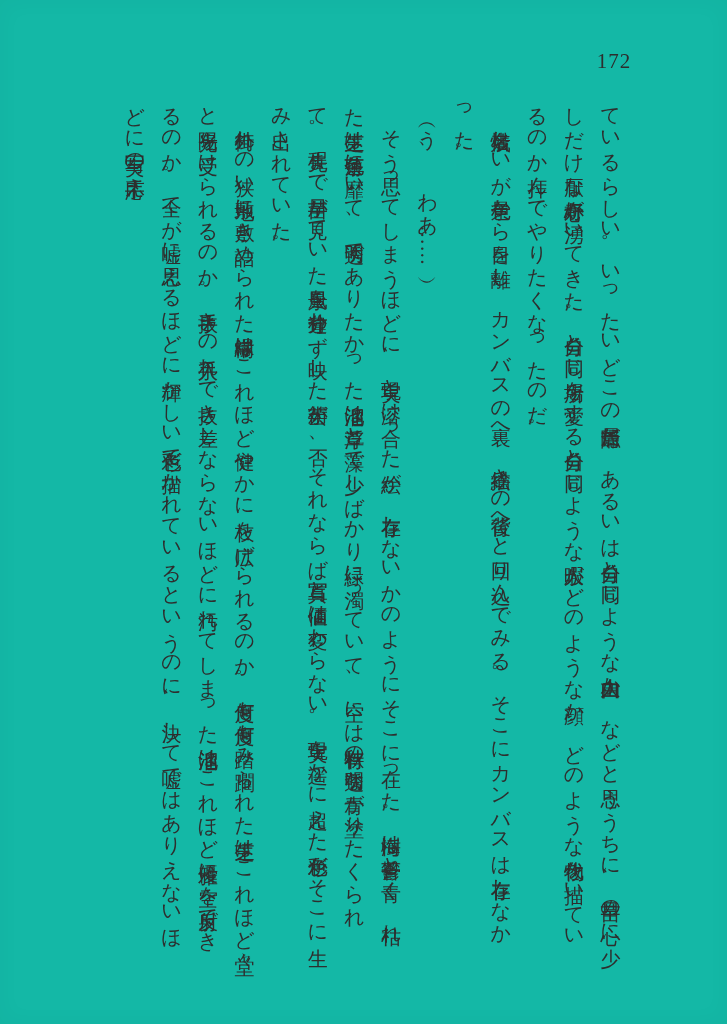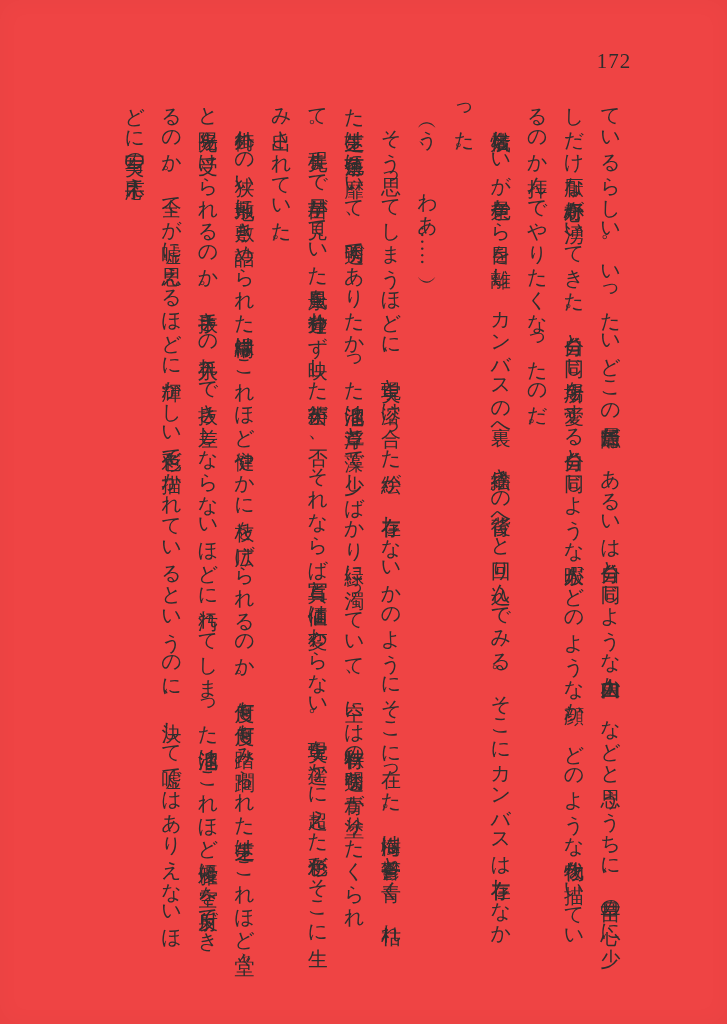--- a/index.html
+++ b/index.html
@@ -9,21 +9,21 @@
     body {
       width: 727px;
       height: 1024px;
       background: #f4f3f0;
       font-family: "Liberation Serif", "DejaVu Serif", serif;
     }
     .page {
       position: relative;
       width: 727px;
       height: 1024px;
-      background: #ef4444;
+      background: #14b8a6;
       overflow: hidden;
       box-shadow: inset 0 0 24px rgba(0,0,0,0.03);
     }
     .page-number {
       position: absolute;
       top: 49px;
       left: 592px;
       width: 44px;
       text-align: center;
       font-size: 21px;

